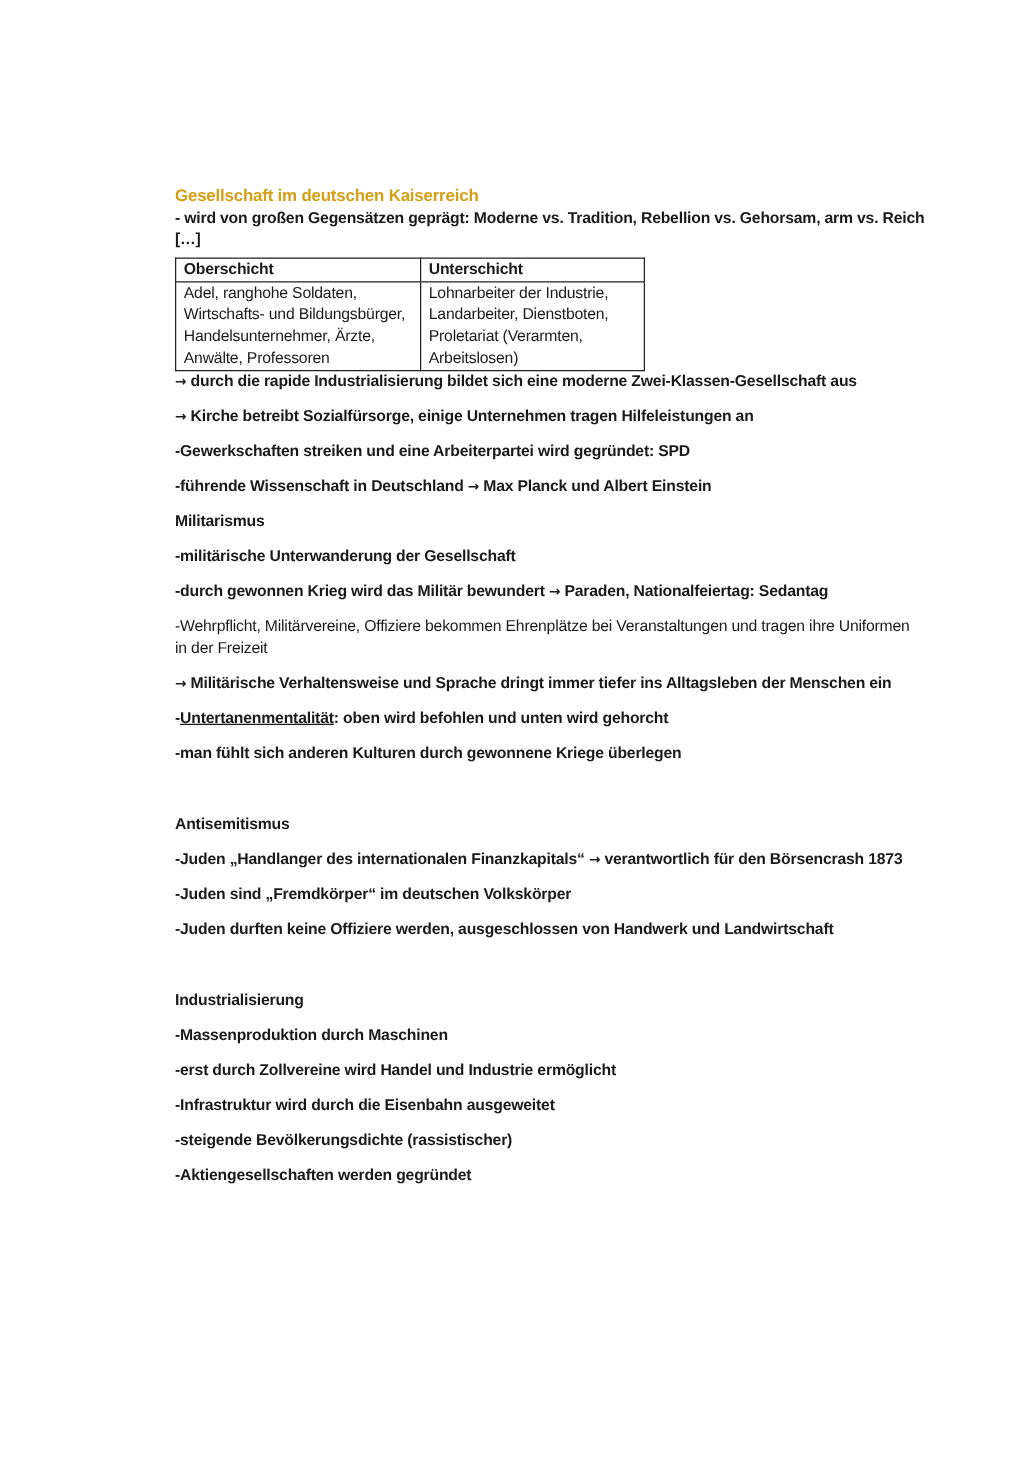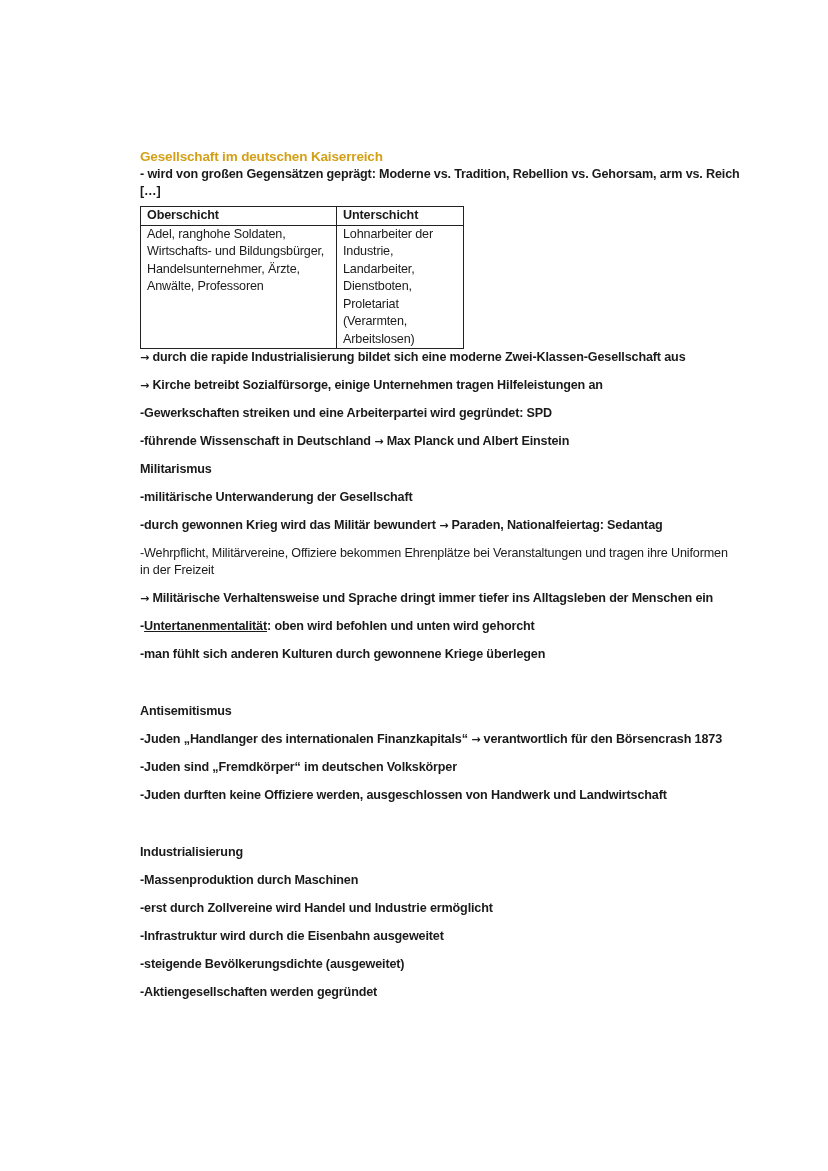--- a/index.html
+++ b/index.html
@@ -31,21 +31,21 @@
       font-size: 13.5px;
       line-height: 18px;
       margin: 0;
     }
     .intro {
       margin: 0 0 6px 0;
       font-weight: bold;
     }
     table.classes {
       border-collapse: collapse;
-      width: 324px;
+      width: 376px;
       margin-left: 0px;
       margin-top: 2px;
     }
     table.classes th, table.classes td {
       border: 1px solid #222;
       vertical-align: top;
       text-align: left;
       padding: 0 6px;
       font-size: 12.6px;
       line-height: 17.5px;
@@ -122,16 +122,16 @@
   <p class="line para"><span>-Juden „Handlanger des internationalen Finanzkapitals“ </span><span class="arrow">→</span><span> verantwortlich für den Börsencrash 1873</span></p>
   <p class="line para">-Juden sind „Fremdkörper“ im deutschen Volkskörper</p>
   <p class="line para">-Juden durften keine Offiziere werden, ausgeschlossen von Handwerk und Landwirtschaft</p>
 
   <div class="gap"></div>
 
   <p class="section">Industrialisierung</p>
   <p class="line para">-Massenproduktion durch Maschinen</p>
   <p class="line para">-erst durch Zollvereine wird Handel und Industrie ermöglicht</p>
   <p class="line para">-Infrastruktur wird durch die Eisenbahn ausgeweitet</p>
-  <p class="line para">-steigende Bevölkerungsdichte (ausgeweitet)</p>
+  <p class="line para">-steigende Bevölkerungsdichte (rassistischer)</p>
   <p class="line para">-Aktiengesellschaften werden gegründet</p>
 
 </div>
 
 </body></html>

